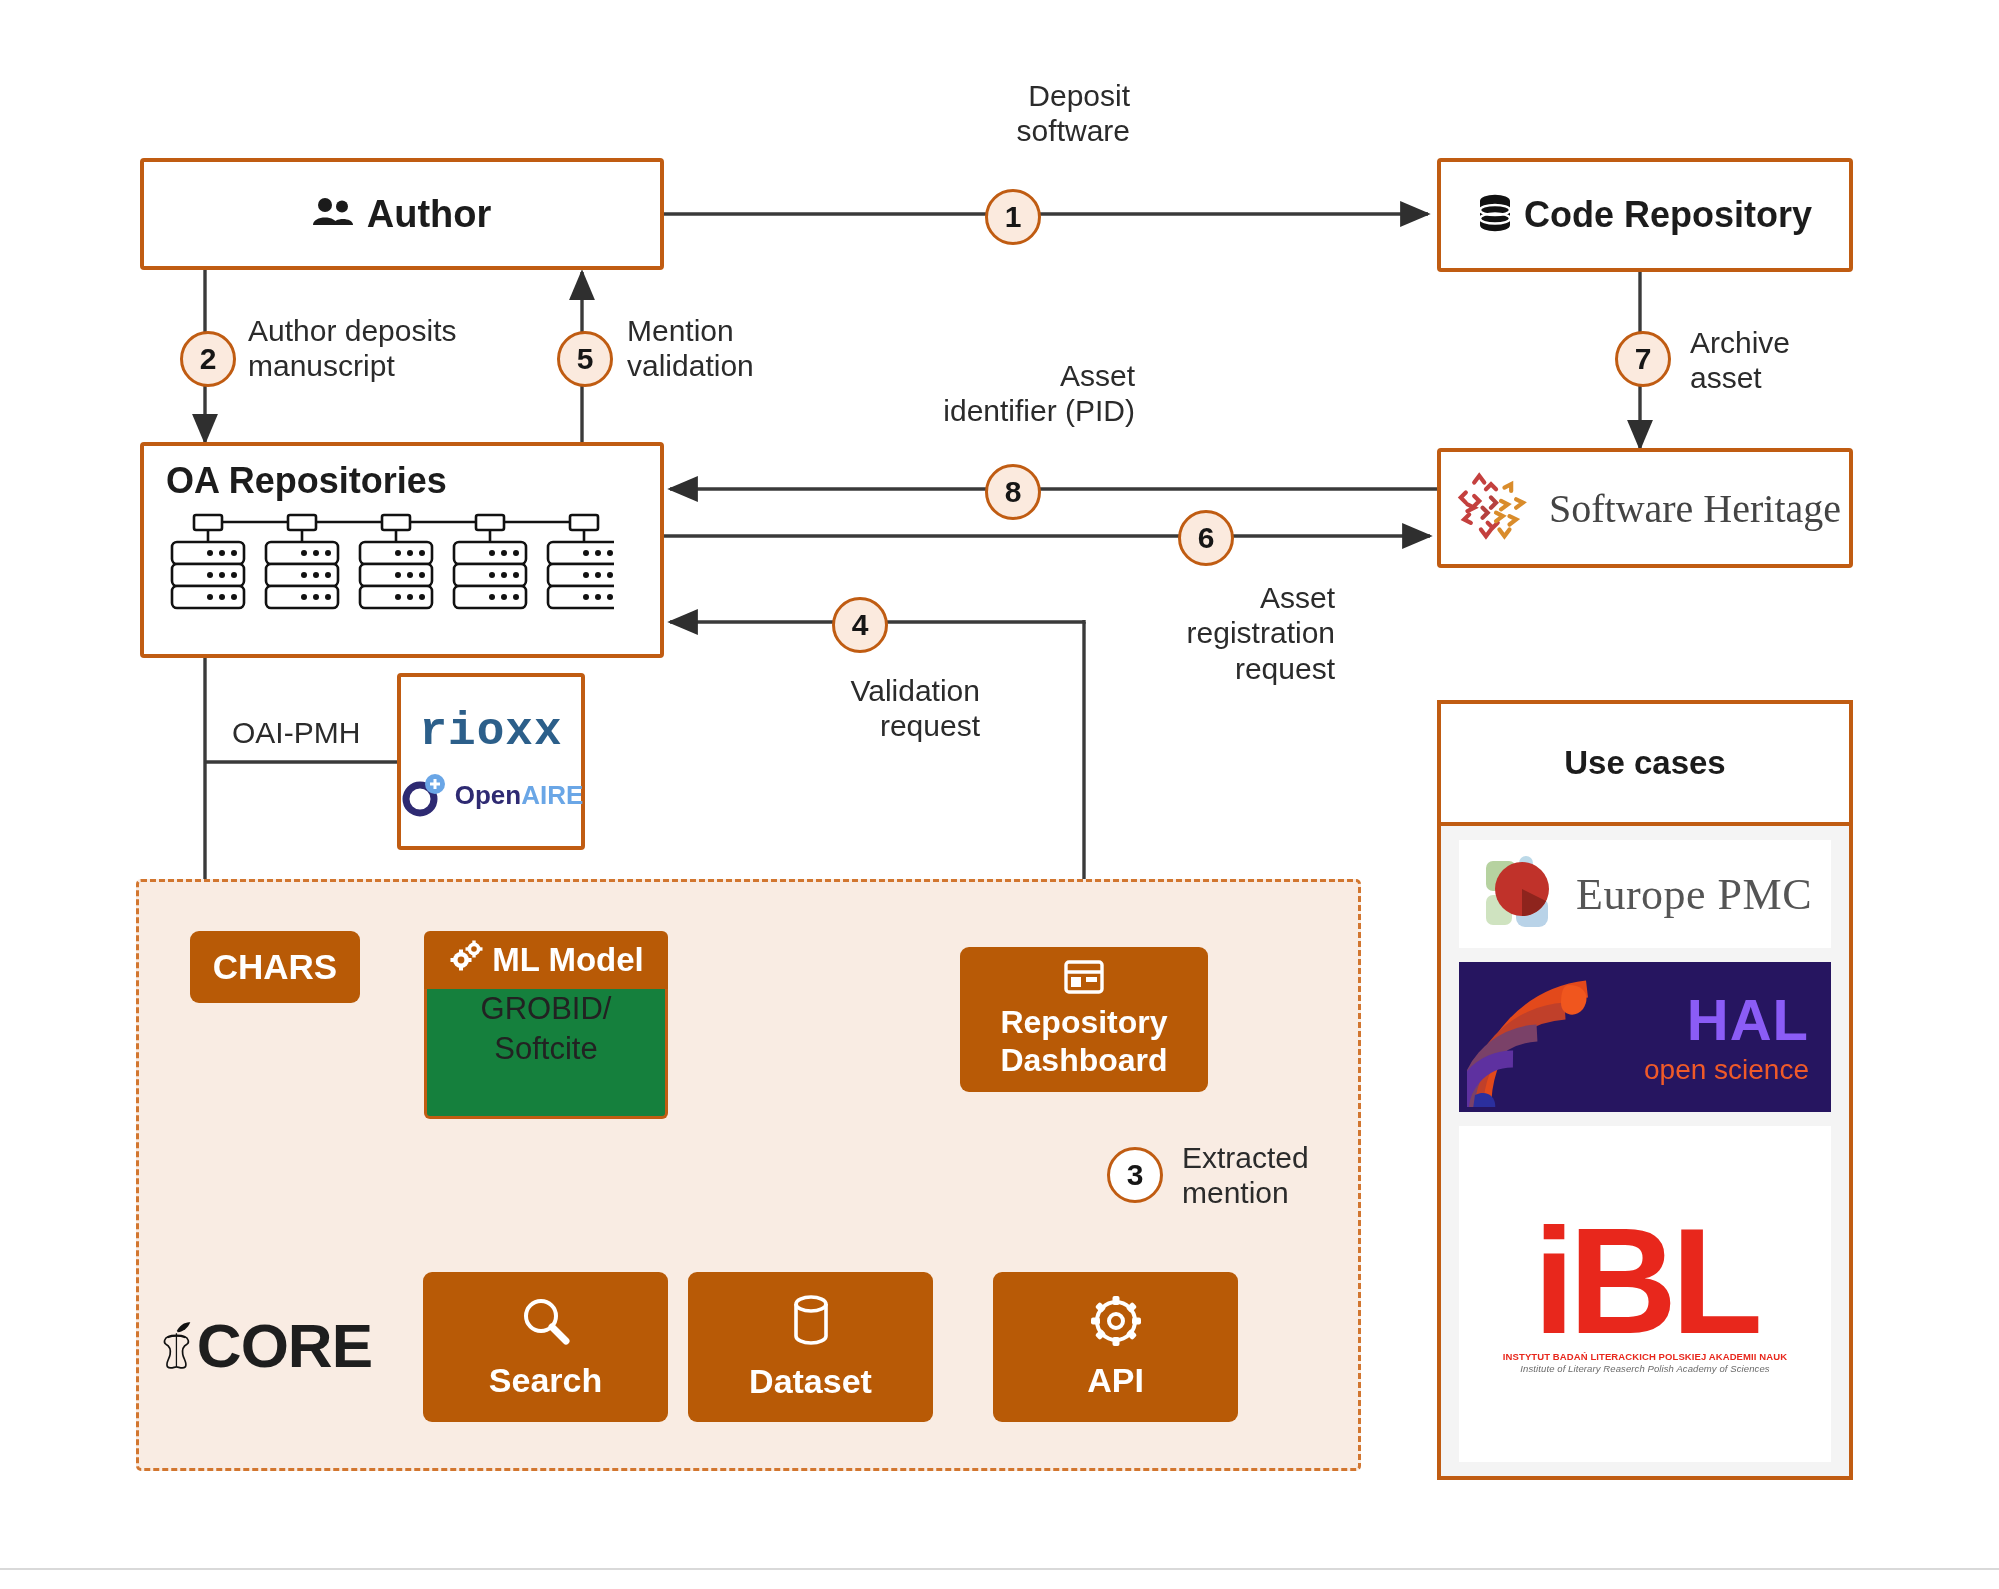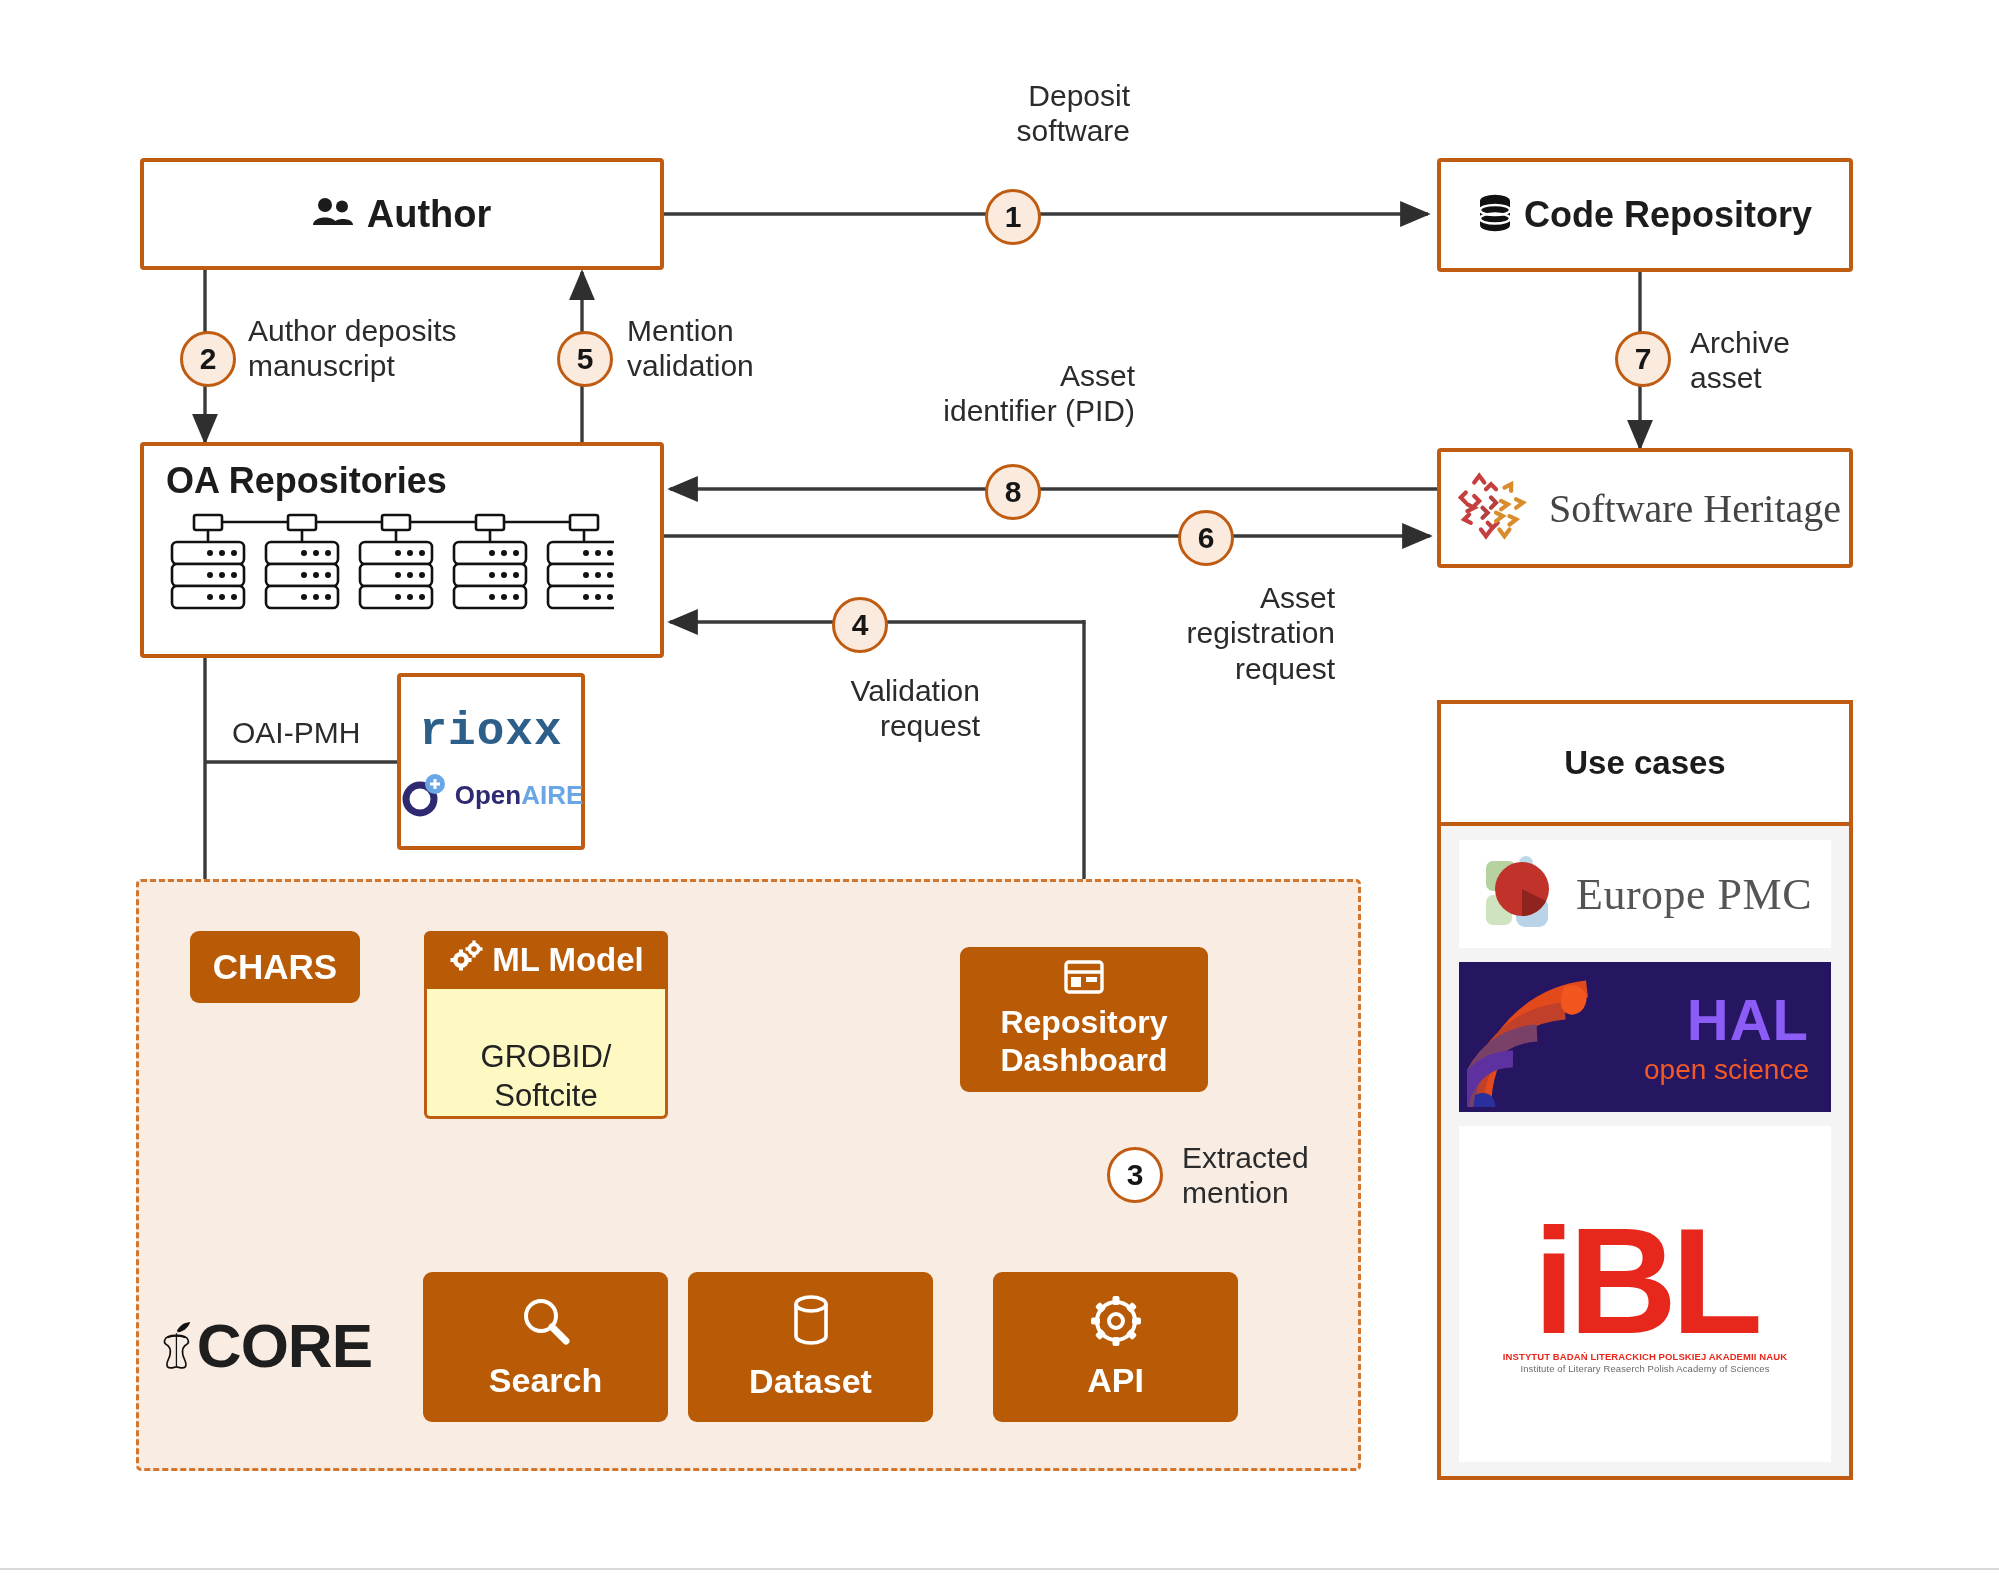--- a/index.html
+++ b/index.html
@@ -43,33 +43,33 @@
   .hal-t{display:flex;flex-direction:column;align-items:flex-end;line-height:1;}
   .hal-1{color:#8b5cf6;font-weight:bold;font-size:58px;letter-spacing:1px;}
   .hal-2{color:#f05a28;font-size:28px;margin-top:7px;}
 
   .ibl{width:100%;flex:1;background:#ffffff;display:flex;align-items:center;justify-content:center;}
   .iblcircle{width:285px;height:285px;border-radius:50%;background:#ffffff;position:relative;
              display:flex;flex-direction:column;align-items:center;justify-content:center;}
   .ibl-letters{font-family:"Liberation Sans",sans-serif;font-weight:bold;font-size:150px;color:#e8271c;
                line-height:.88;letter-spacing:-6px;}
   .ibl-s1{color:#e8271c;font-size:9.5px;font-weight:bold;letter-spacing:.1px;margin-top:4px;text-align:center;}
-  .ibl-s2{color:#6a6a6a;font-size:9.5px;letter-spacing:.1px;text-align:center;margin-top:1px;}
+  .ibl-s2{color:#6a6a6a;font-size:9.5px;letter-spacing:.1px;text-align:center;margin-top:1px;font-style:italic;}
 
   .rioxxbox{position:absolute;left:397px;top:673px;width:188px;height:177px;}
   .rioxx{font-family:"Liberation Mono",monospace;font-weight:bold;font-size:46px;color:#2c5f8a;letter-spacing:1px;}
   .oa-row{display:flex;align-items:center;gap:4px;margin-top:16px;}
   .oa-txt{font-size:26px;font-weight:bold;}
   .oa-open{color:#2e2a72;}
   .oa-aire{color:#6aa6e6;}
 
   .mlhead{height:58px;display:flex;align-items:center;justify-content:center;gap:8px;
           background:#b85a06;color:#fff;font-weight:bold;font-size:33px;border-radius:6px 6px 0 0;}
-  .mlbody{background:#fef9c3;border:3px solid #c05c12;border-top:none;border-radius:0 0 6px 6px;
-          height:calc(100% - 58px);display:flex;align-items:flex-end;justify-content:center;
+  .mlbody{background:#15803d;border:3px solid #c05c12;border-top:none;border-radius:0 0 6px 6px;
+          height:calc(100% - 58px);display:flex;align-items:flex-start;justify-content:center;
           font-size:31px;color:#222;line-height:1.28;text-align:center;box-sizing:border-box;}
 
   .sq{display:inline-block;}
   .corelogo{position:absolute;left:160px;top:1280px;width:212px;height:130px;display:flex;align-items:center;gap:4px;}
   .coreword{font-weight:bold;font-size:62px;color:#1e1e1e;letter-spacing:-1px;}
 </style>
 </head>
 <body>
 
 <div id="canvas">

